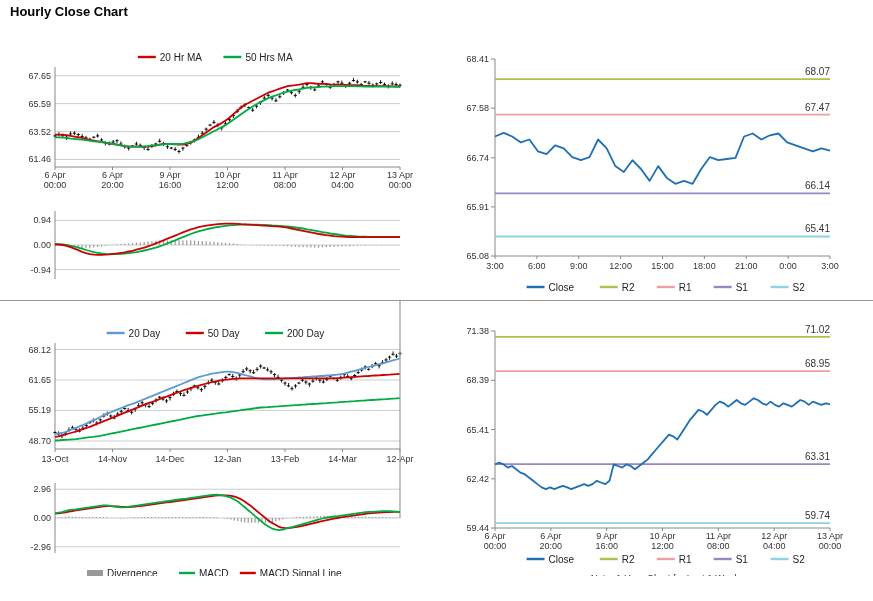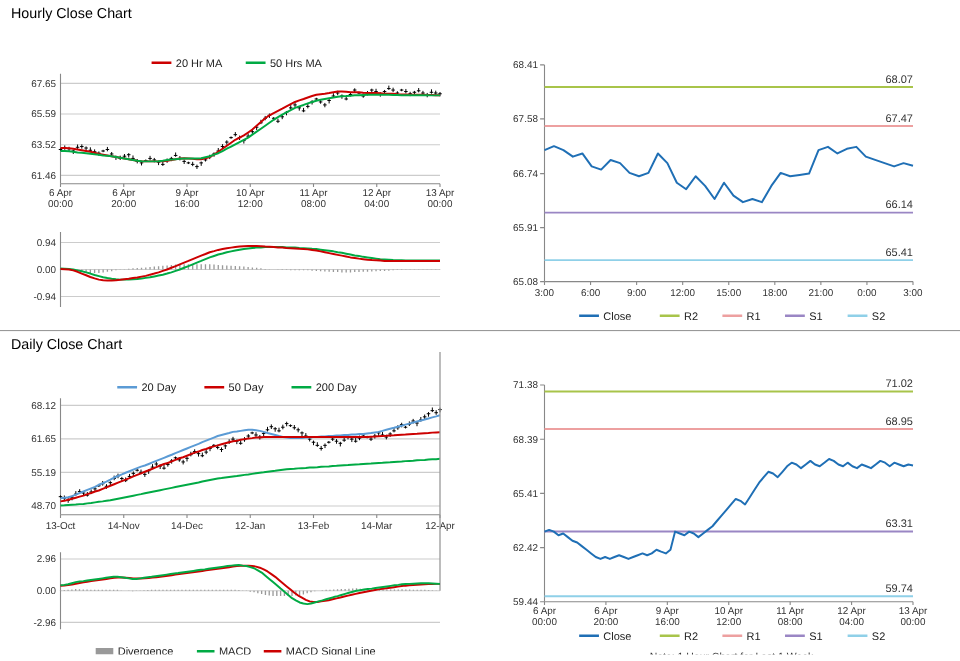--- a/index.html
+++ b/index.html
@@ -5,21 +5,21 @@
   html,body{margin:0;padding:0;}
   body{
     width:873px;height:601px;
     background:#ffffff;
     font-family:"Liberation Sans", sans-serif;
     color:#000;
     overflow:hidden;
   }
   .panel{position:relative;width:873px;height:300px;}
   .panel-title{
-    font-size:13px;font-weight:normal;color:#000;
+    font-size:13px;font-weight:bold;color:#000;
     padding:4px 0 0 10px;
   }
   .divider{
     border:0;border-top:1px solid #999;margin:0;
   }
   svg{display:block;}
   .axis-label{font-size:9px;fill:#333;font-family:"Liberation Sans",sans-serif;}
   .val-label{font-size:10px;fill:#333;font-family:"Liberation Sans",sans-serif;}
   .legend-txt{font-size:10px;fill:#222;font-family:"Liberation Sans",sans-serif;}
   .note-txt{font-size:9.5px;fill:#333;font-family:"Liberation Sans",sans-serif;}
@@ -419,21 +419,20 @@
         <text x="735.6499999999999" y="271.5" class="legend-txt" text-anchor="start" font-size="10.5" fill="#222">S1</text>
         <line x1="770.5699999999998" y1="268" x2="788.5699999999998" y2="268" stroke="#8fd0e8" stroke-width="2.4"></line>
         <text x="792.5699999999998" y="271.5" class="legend-txt" text-anchor="start" font-size="10.5" fill="#222">S2</text>
       </g>
       <text x="665" y="290" class="note-txt" text-anchor="middle" font-size="9.5" fill="#333">Note: 1 Hour Chart for Last 24 Hours</text>
     </svg>
 </div>
 <hr class="divider">
 
 <div class="panel">
-  <div class="panel-title">Daily Close Chart</div>
 
   <svg id="daily-svg" width="873" height="275">
       <g>
         <line x1="106.6" y1="32" x2="124.6" y2="32" stroke="#5b9bd5" stroke-width="2.4"></line>
         <text x="128.6" y="35.5" class="legend-txt" text-anchor="start" font-size="10" fill="#222">20 Day</text>
         <line x1="185.8" y1="32" x2="203.8" y2="32" stroke="#cc0000" stroke-width="2.4"></line>
         <text x="207.8" y="35.5" class="legend-txt" text-anchor="start" font-size="10" fill="#222">50 Day</text>
         <line x1="265" y1="32" x2="283" y2="32" stroke="#00aa44" stroke-width="2.4"></line>
         <text x="287" y="35.5" class="legend-txt" text-anchor="start" font-size="10" fill="#222">200 Day</text>
       </g>

